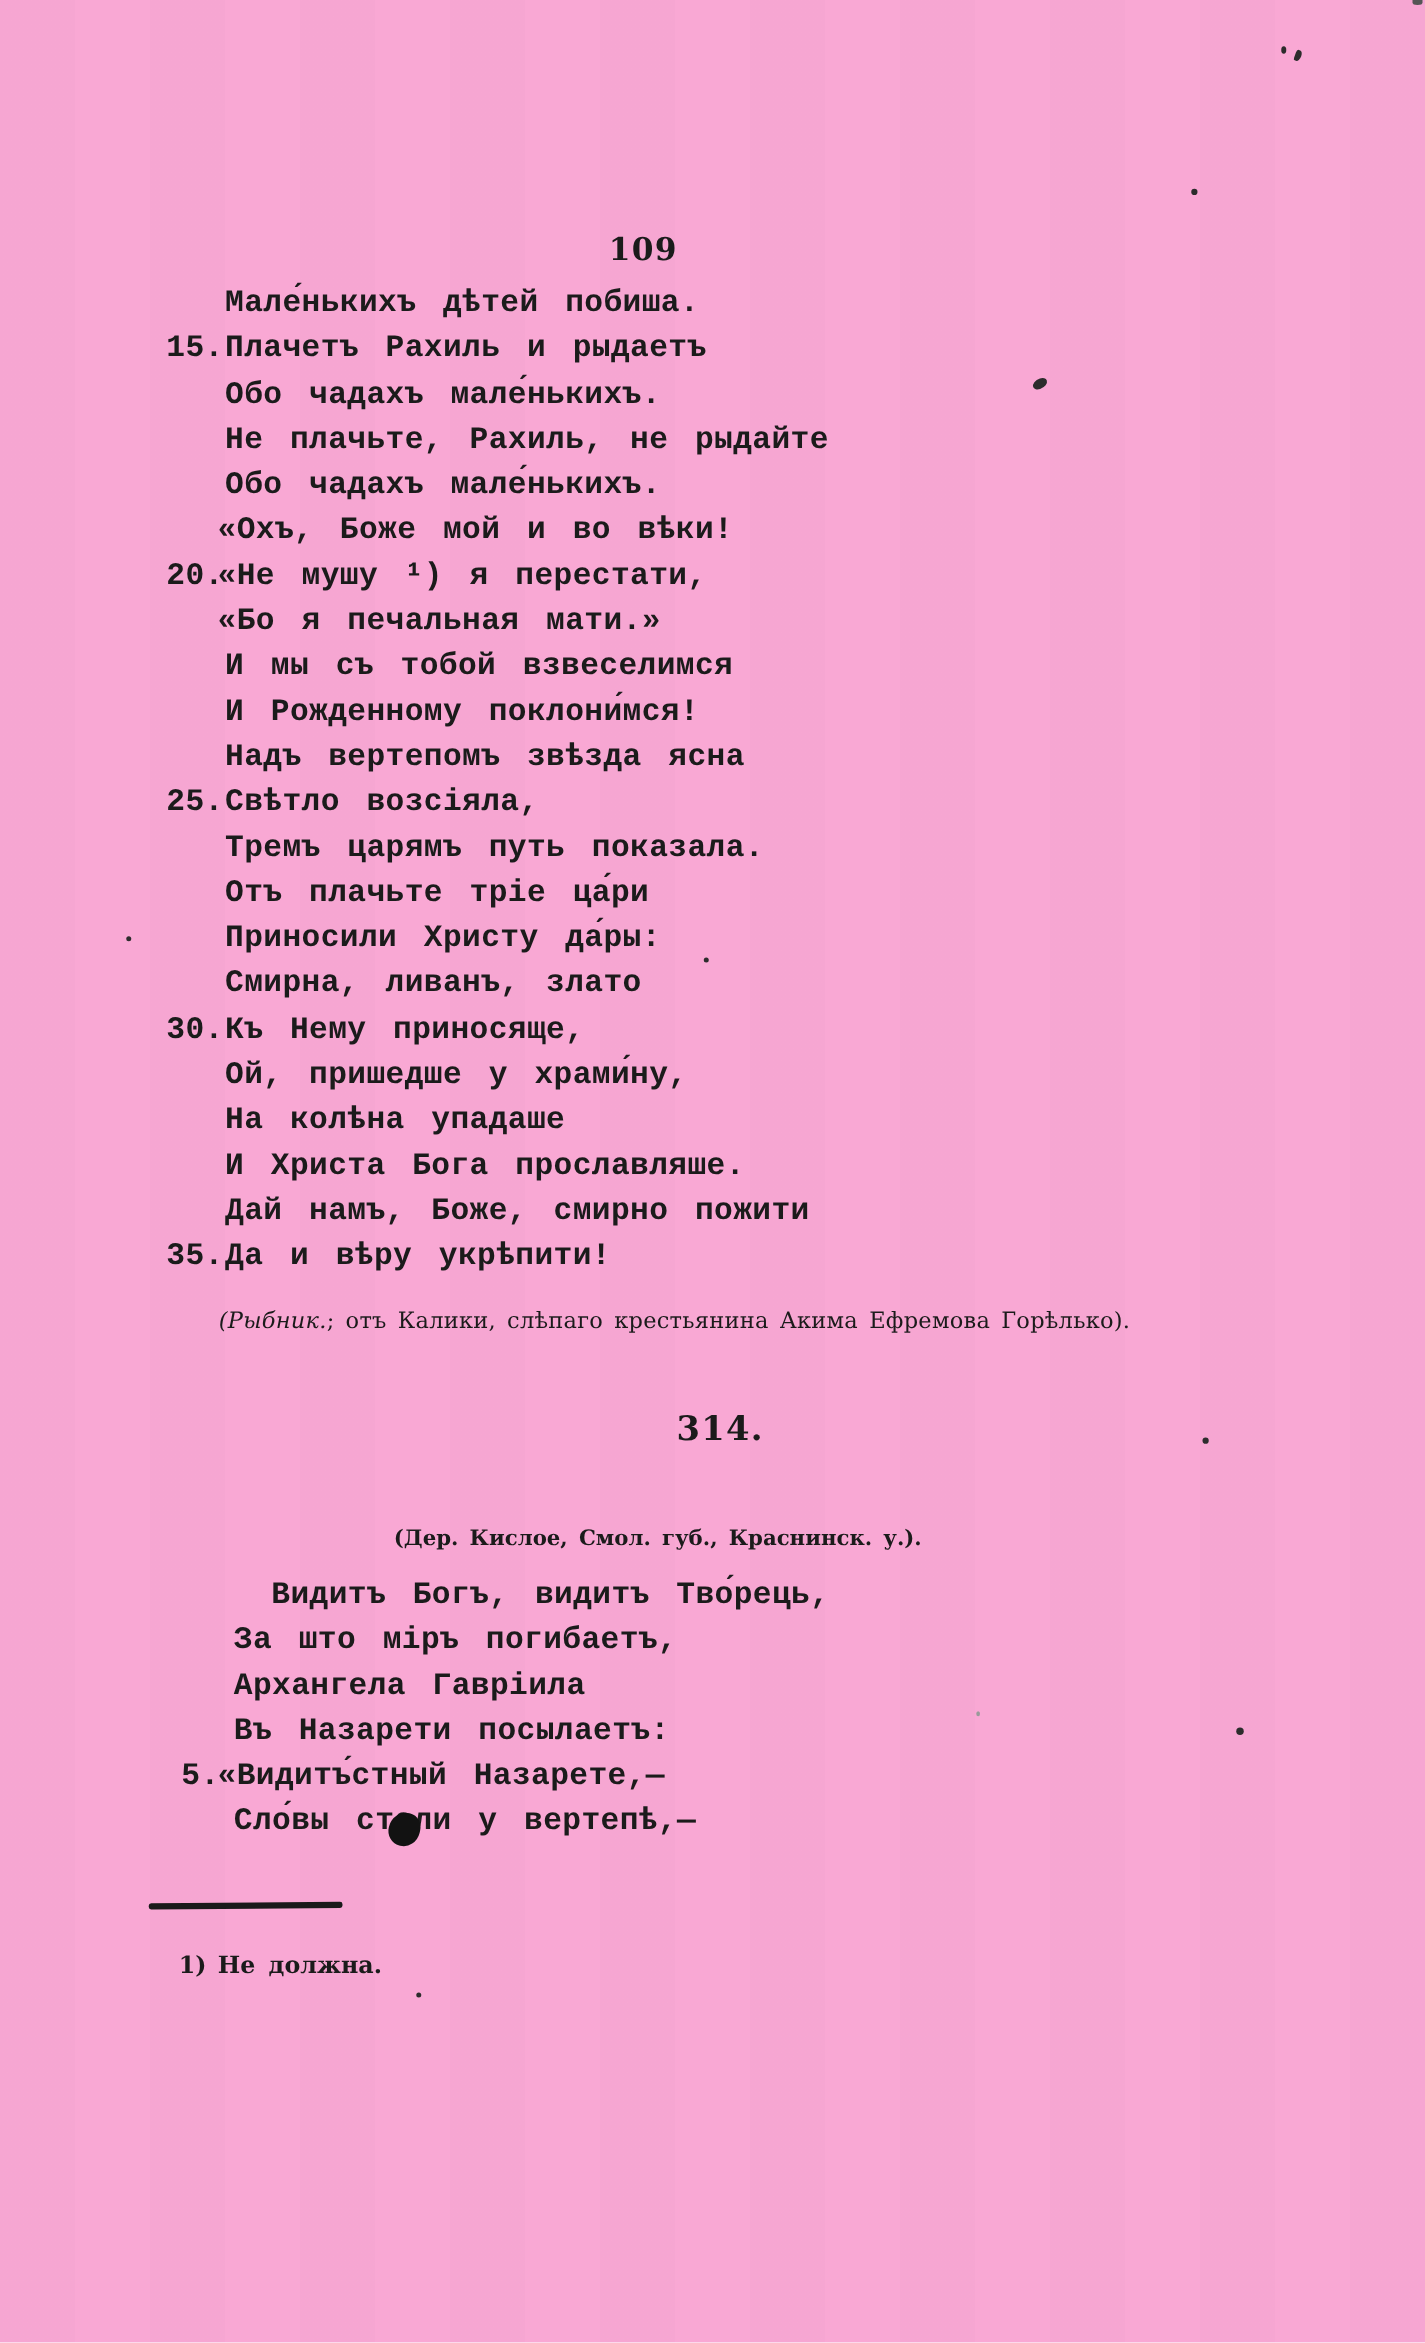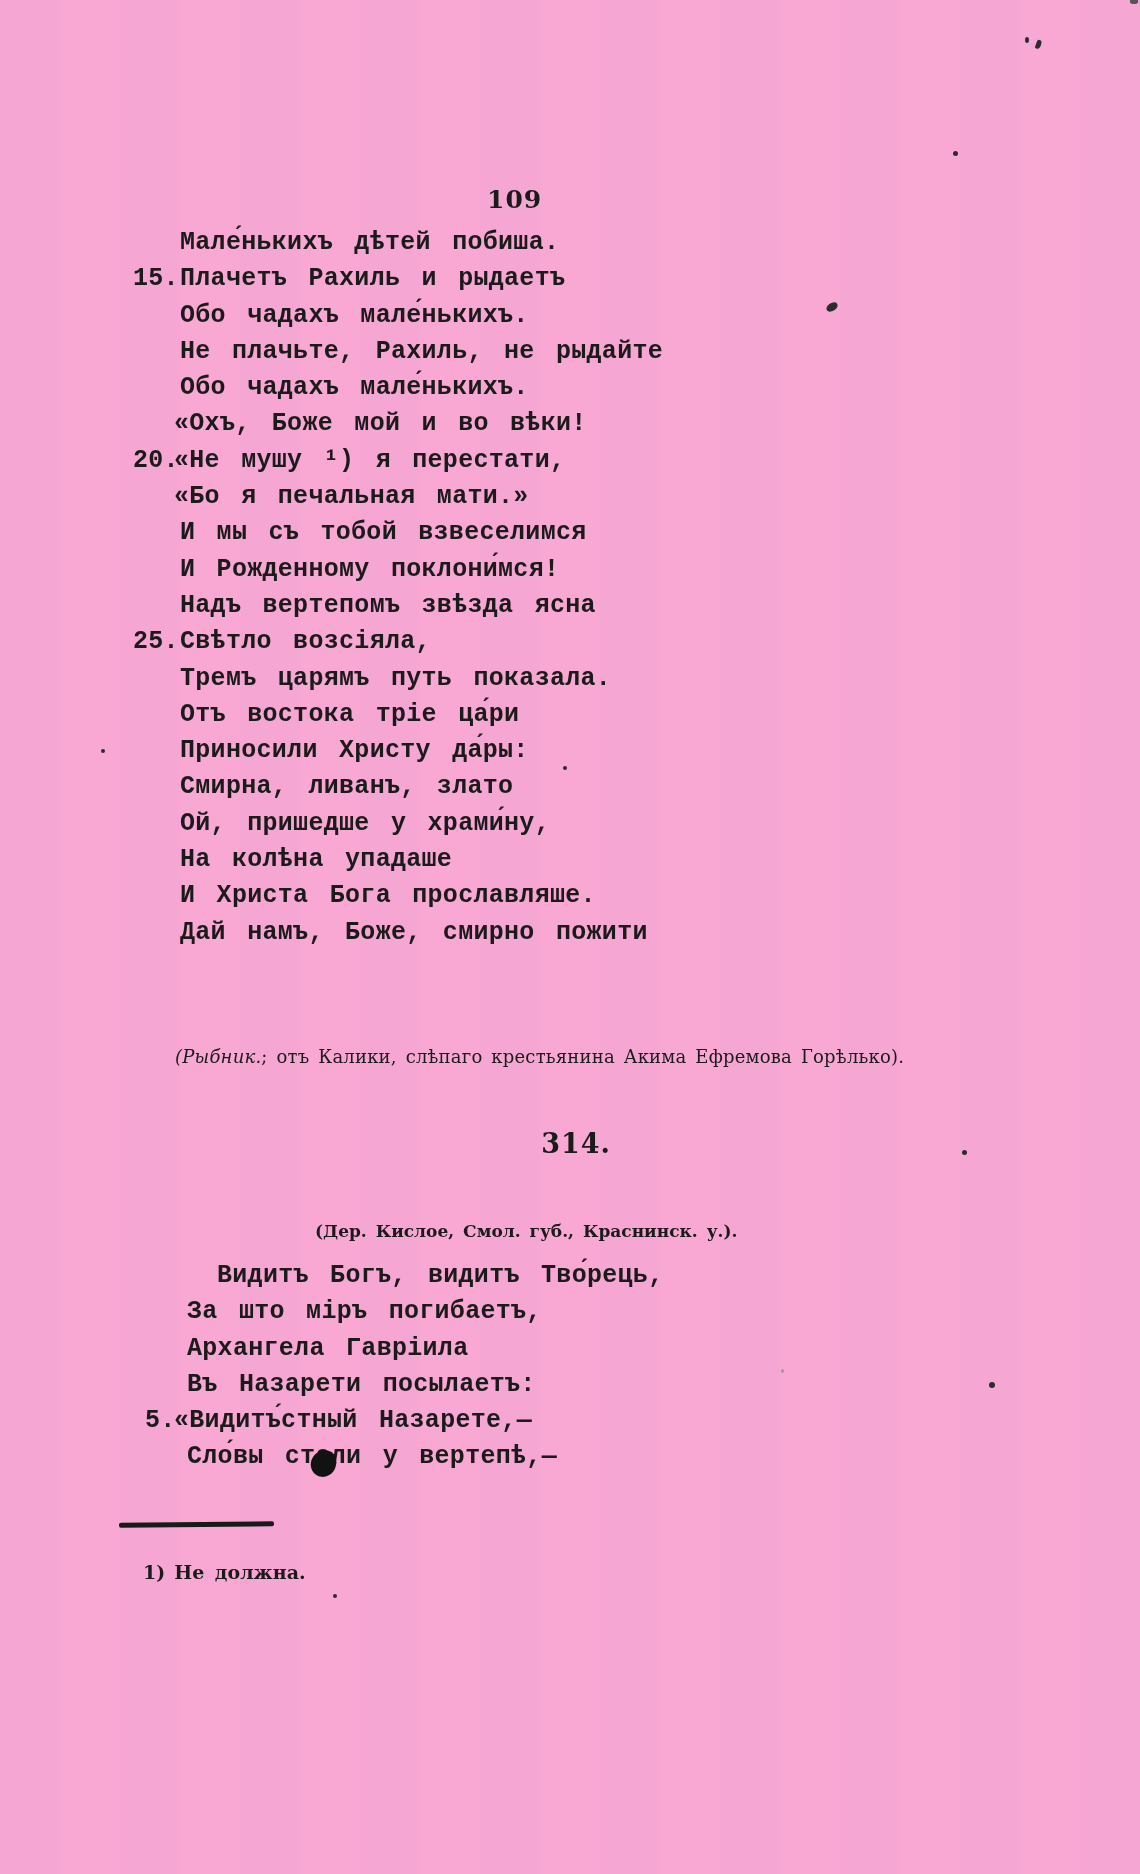--- a/index.html
+++ b/index.html
@@ -60,27 +60,29 @@
     <div class="vline"><span class="num"></span><span class="txt">Не плачьте, Рахиль, не рыдайте</span></div>
     <div class="vline"><span class="num"></span><span class="txt">Обо чадахъ мале́нькихъ.</span></div>
     <div class="vline"><span class="num"></span><span class="txt hang6">«Охъ, Боже мой и во вѣки!</span></div>
     <div class="vline"><span class="num">20.</span><span class="txt hang6">«Не мушу ¹) я перестати,</span></div>
     <div class="vline"><span class="num"></span><span class="txt hang6">«Бо я печальная мати.»</span></div>
     <div class="vline"><span class="num"></span><span class="txt">И мы съ тобой взвеселимся</span></div>
     <div class="vline"><span class="num"></span><span class="txt">И Рожденному поклони́мся!</span></div>
     <div class="vline"><span class="num"></span><span class="txt">Надъ вертепомъ звѣзда ясна</span></div>
     <div class="vline"><span class="num">25.</span><span class="txt">Свѣтло возсіяла,</span></div>
     <div class="vline"><span class="num"></span><span class="txt">Тремъ царямъ путь показала.</span></div>
-    <div class="vline"><span class="num"></span><span class="txt">Отъ востока тріе ца́ри</span></div>
+    <div class="vline"><span class="num"></span><span class="txt">Отъ плачьте тріе ца́ри</span></div>
     <div class="vline"><span class="num"></span><span class="txt">Приносили Христу да́ры:</span></div>
     <div class="vline"><span class="num"></span><span class="txt">Смирна, ливанъ, злато</span></div>
+    <div class="vline"><span class="num">30.</span><span class="txt">Къ Нему приносяще,</span></div>
     <div class="vline"><span class="num"></span><span class="txt">Ой, пришедше у храми́ну,</span></div>
     <div class="vline"><span class="num"></span><span class="txt">На колѣна упадаше</span></div>
     <div class="vline"><span class="num"></span><span class="txt">И Христа Бога прославляше.</span></div>
     <div class="vline"><span class="num"></span><span class="txt">Дай намъ, Боже, смирно пожити</span></div>
+    <div class="vline"><span class="num">35.</span><span class="txt">Да и вѣру укрѣпити!</span></div>
   </div>
 
   <div class="abs attr">
     <span class="it">(Рыбник.</span><span>; отъ Калики, слѣпаго крестьянина Акима Ефремова Горѣлько).</span>
   </div>
 
   <div class="abs h314">314.</div>
   <div class="abs loc">(Дер. Кислое, Смол. губ., Краснинск. у.).</div>
 
   <div class="abs verse v2">

